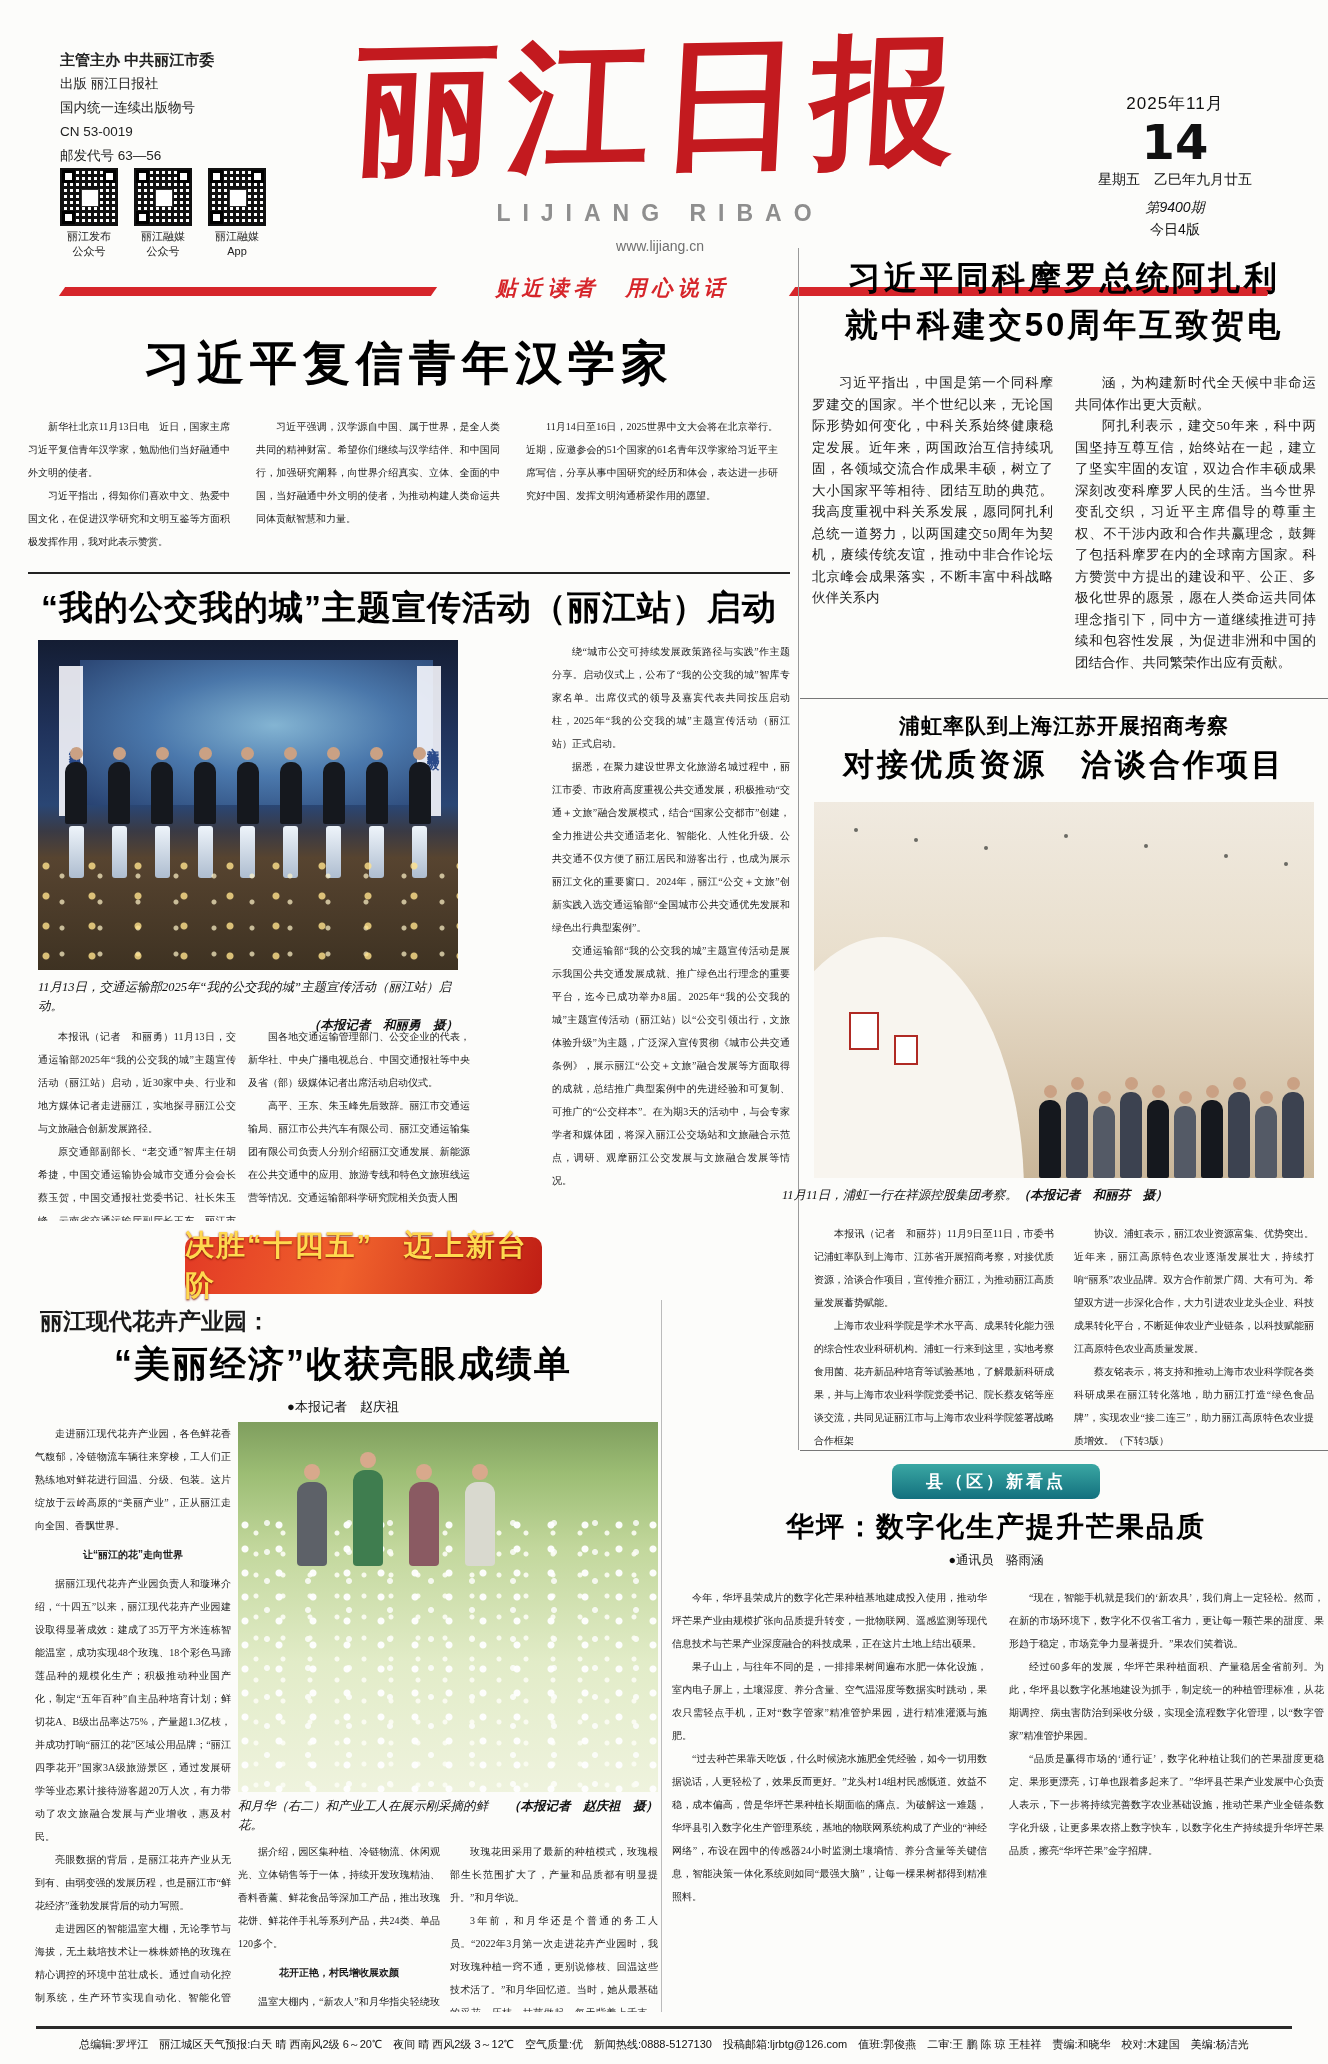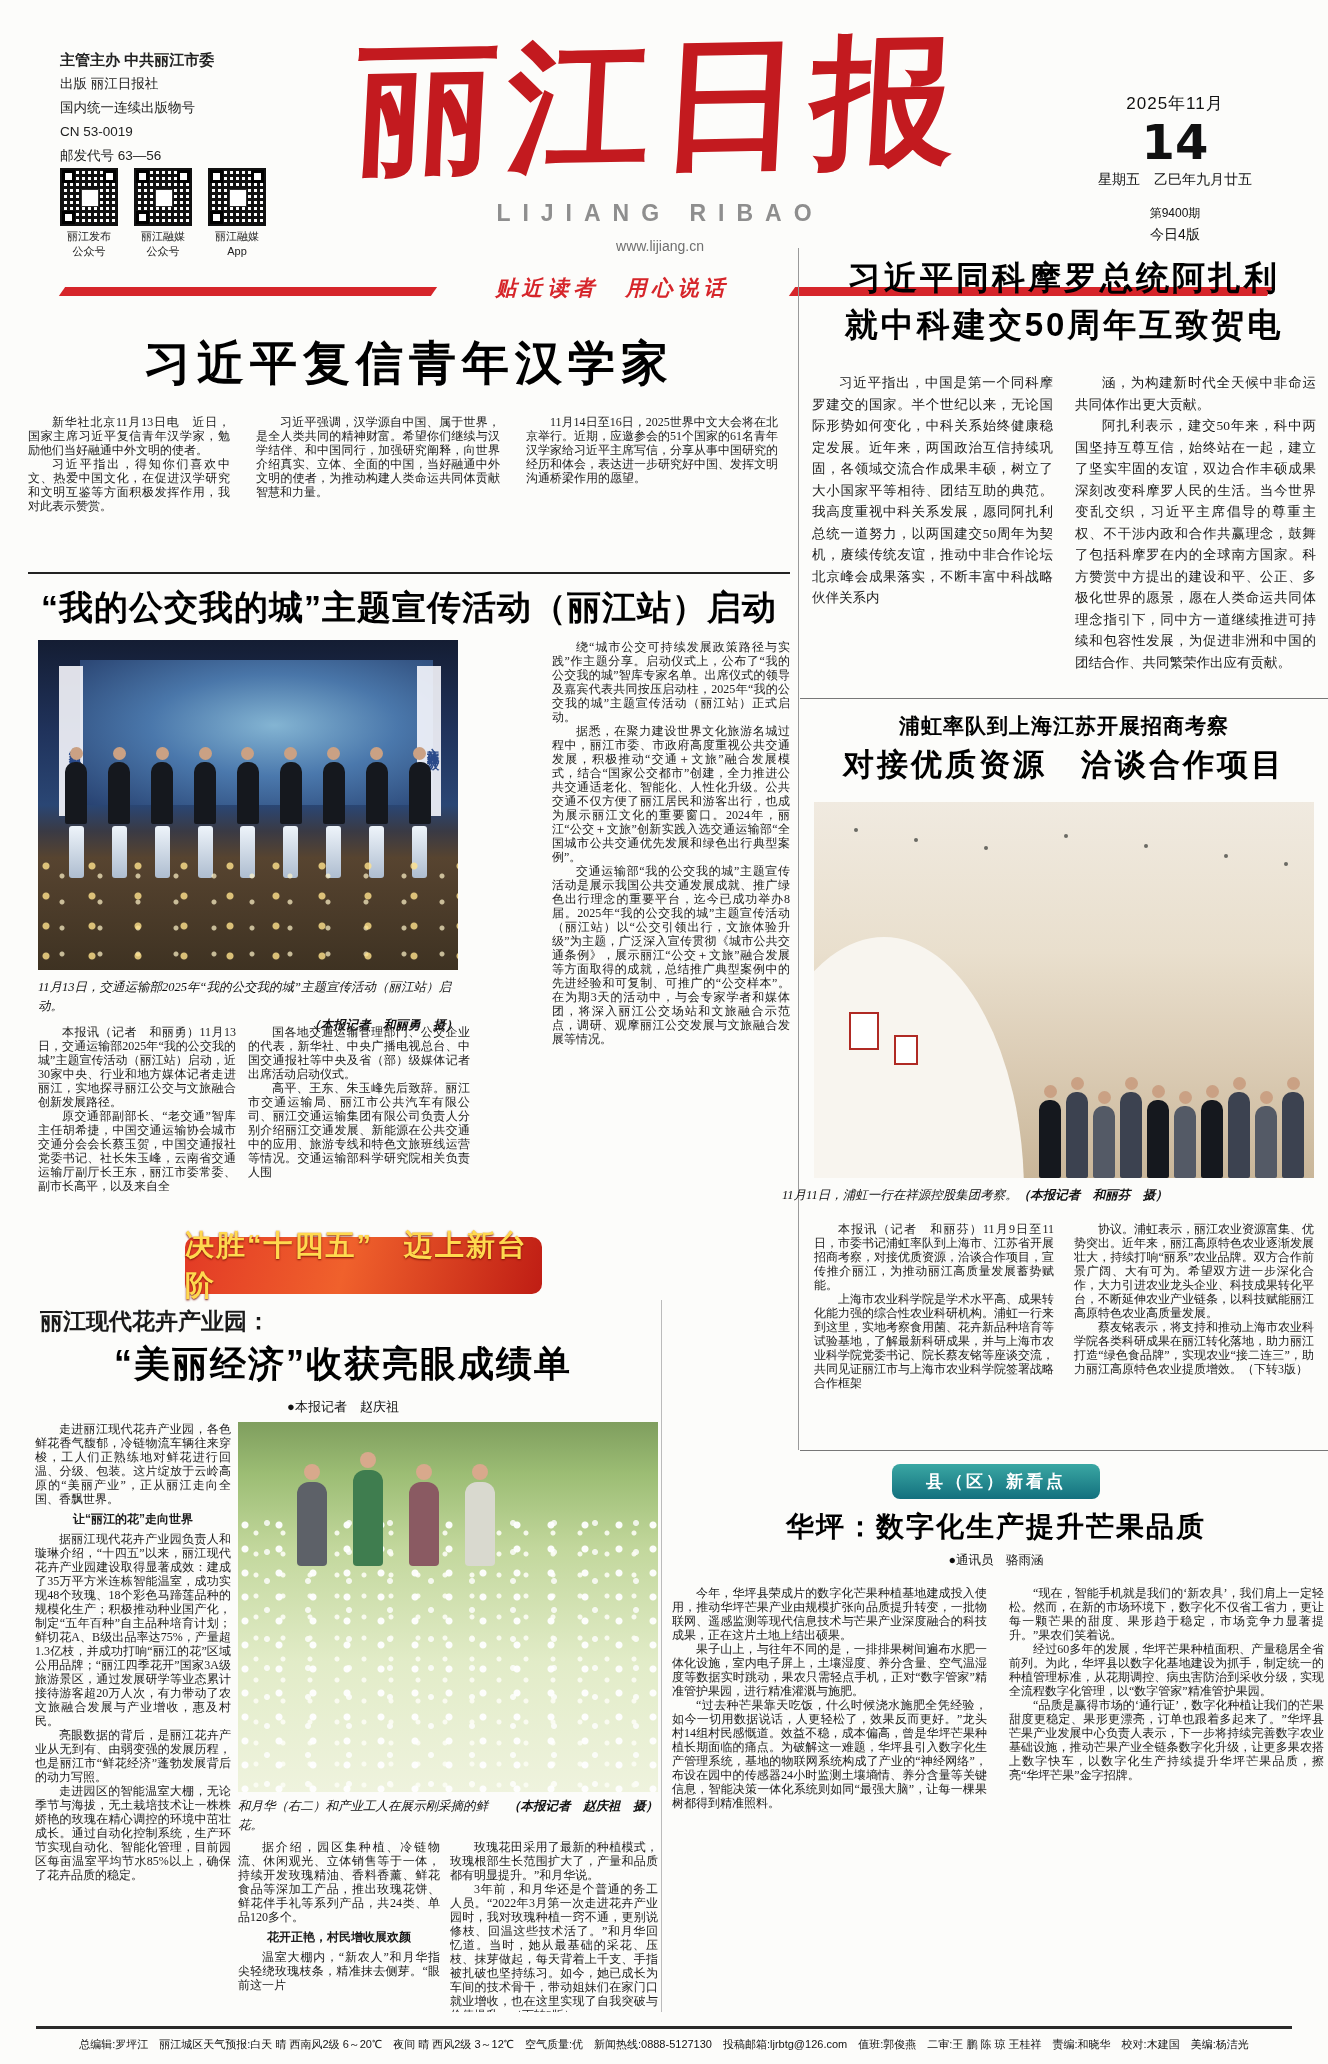--- a/index.html
+++ b/index.html
@@ -24,31 +24,31 @@
          font-weight:bold;color:#c31a1f;font-size:142px;line-height:165px;letter-spacing:10px;
          transform:skewX(-4deg) rotate(-1deg);white-space:nowrap;}
   .brand-pinyin{left:290px;top:200px;width:740px;text-align:center;color:#8e8e8e;
          font-size:23px;letter-spacing:12px;font-weight:bold;}
   .brand-site{left:290px;top:238px;width:740px;text-align:center;color:#6e6e6e;font-size:14px;}
 
   .dateblock{left:1060px;top:92px;width:230px;text-align:center;color:#111;}
   .dateblock .ym{font-size:17px;letter-spacing:1px;}
   .dateblock .day{font-size:48px;font-weight:bold;line-height:54px;font-family:"DejaVu Sans",sans-serif;}
   .dateblock .wl{font-size:14px;margin-top:2px;}
-  .dateblock .issue{font-size:12px;margin-top:16px;}
+  .dateblock .issue{font-size:14px;margin-top:10px;font-style:italic;}
   .dateblock .pages{font-size:14px;margin-top:4px;}
 
   .slogan-bar{top:287px;height:9px;background:#d6252a;transform:skewX(-35deg);}
   .slogan-text{left:440px;top:274px;width:345px;text-align:center;color:#d6252a;
      font-size:21px;font-weight:bold;font-style:italic;letter-spacing:5px;font-family:"Liberation Serif",serif;}
 
   
   .headline{font-weight:bold;text-align:center;color:#000;font-family:"Liberation Sans",sans-serif;}
   .cols{display:flex;}
-  .coltext{font-family:"Liberation Serif",serif;font-size:12px;line-height:14px;
+  .coltext{font-family:"Liberation Serif",serif;font-size:10px;line-height:23px;
            text-align:justify;overflow:hidden;}
   .coltext p{margin:0;text-indent:2em;}
   .subhead{font-weight:bold;text-indent:0 !important;text-align:center;margin:6px 0 !important;
            font-family:"Liberation Sans",sans-serif;}
   .byline{text-align:center;font-size:13px;color:#111;}
   .caption{font-family:"Liberation Serif",serif;font-style:italic;font-size:12.5px;line-height:19px;color:#111;}
   .credit{font-weight:bold;white-space:nowrap;}
   .rule{background:#222;}
   .vrule{background:#9a9a9a;width:1px;}
 

